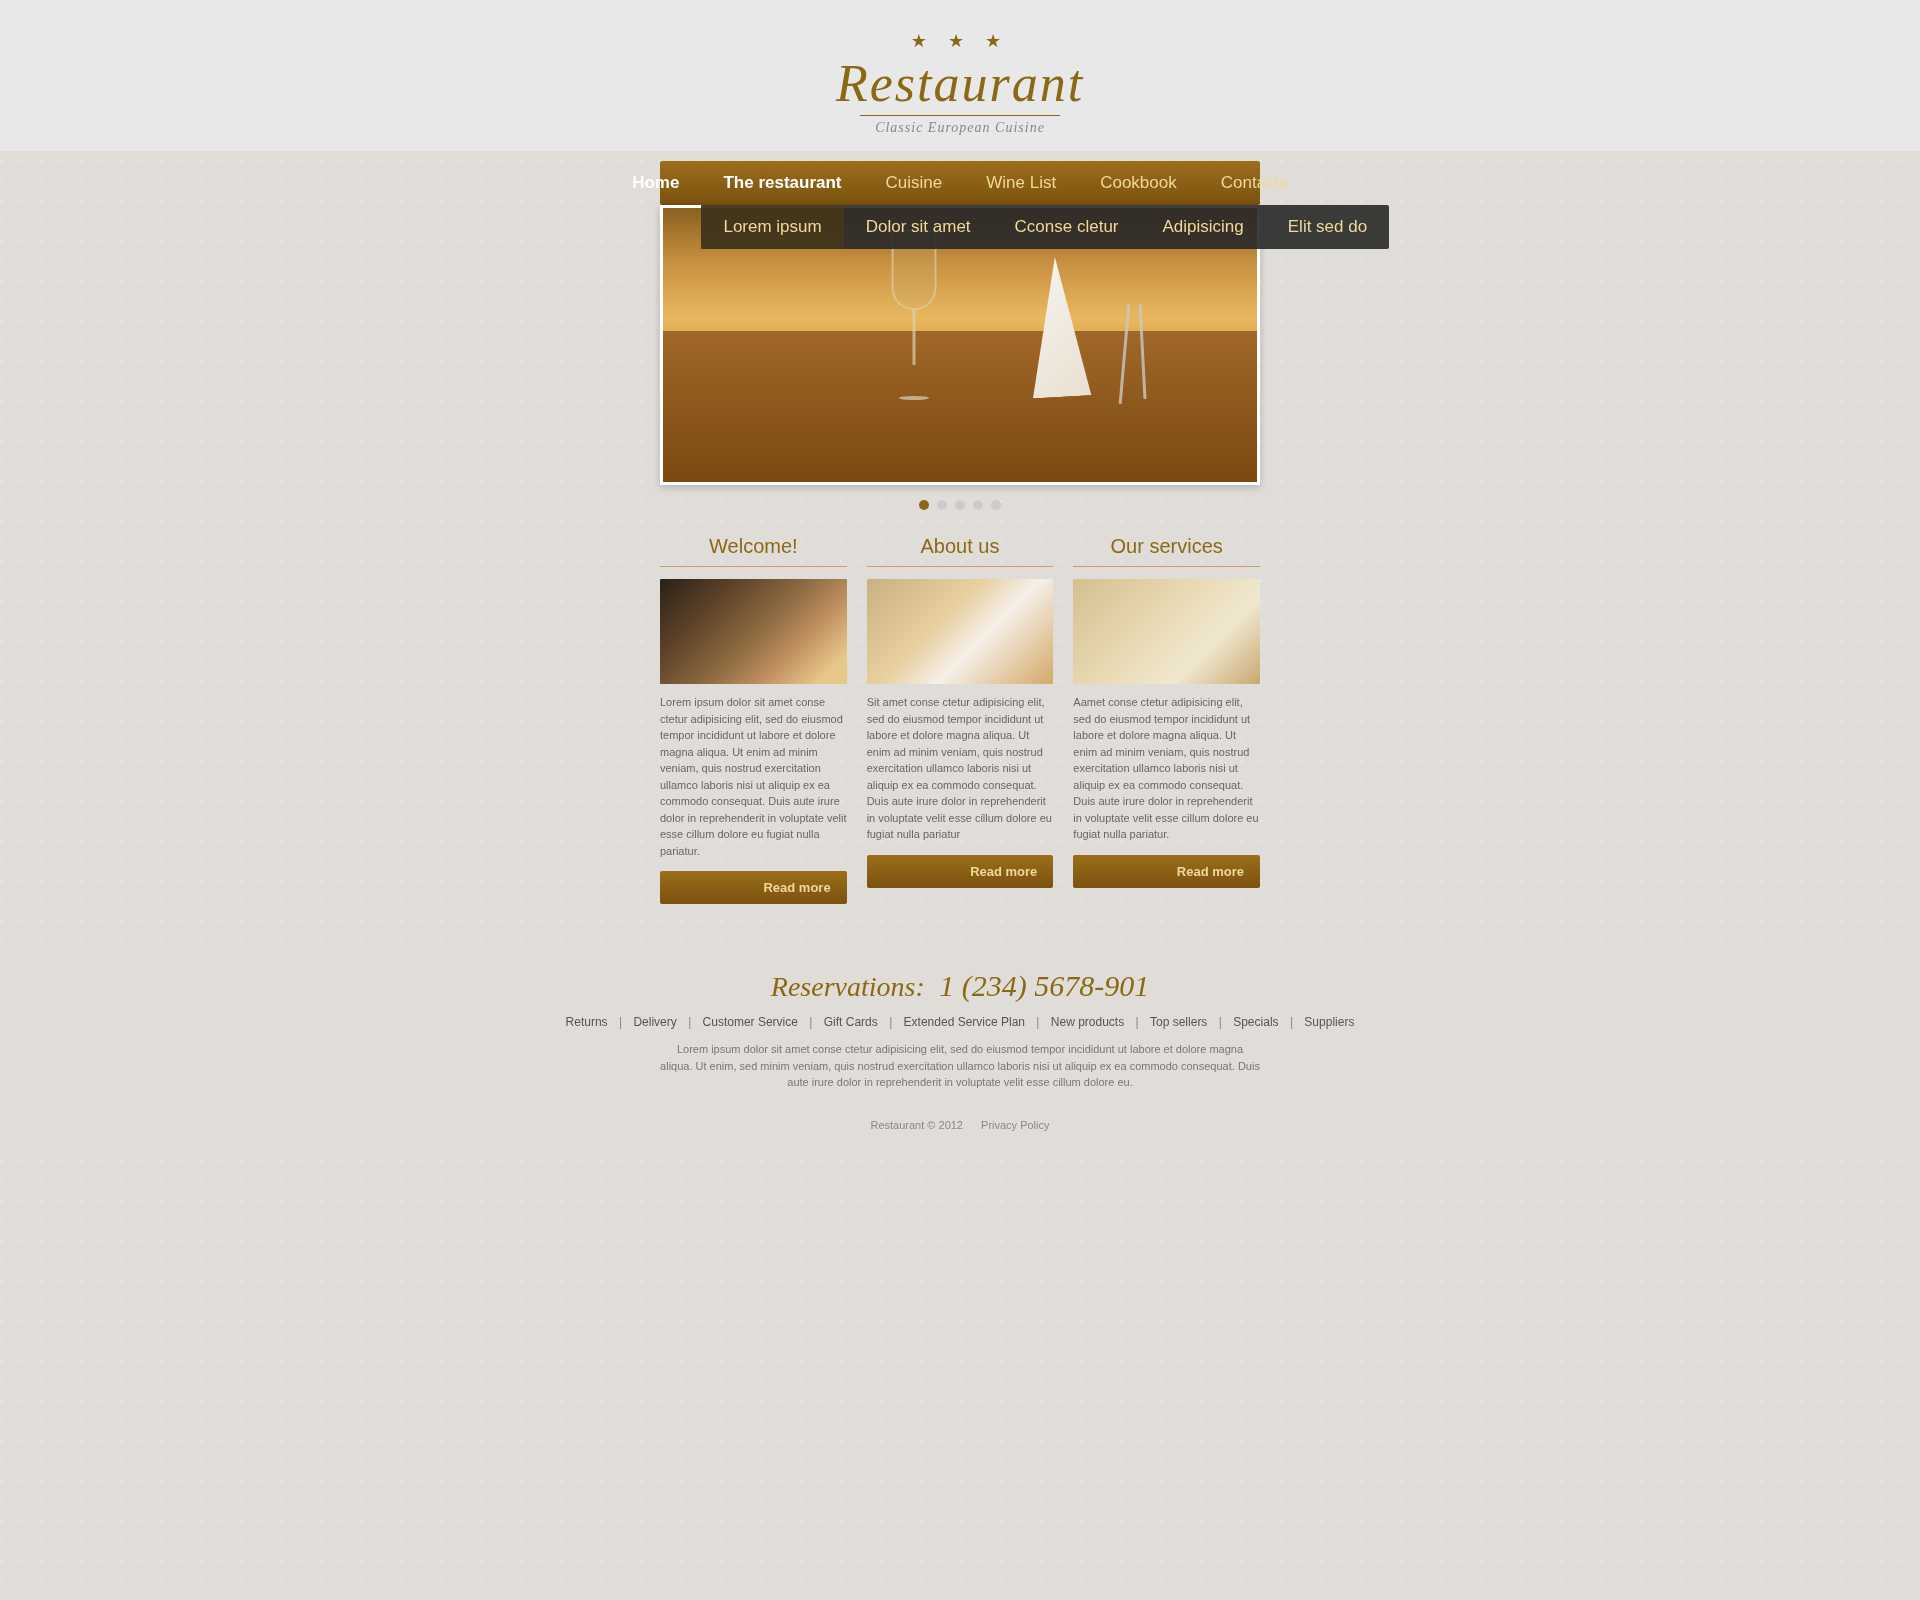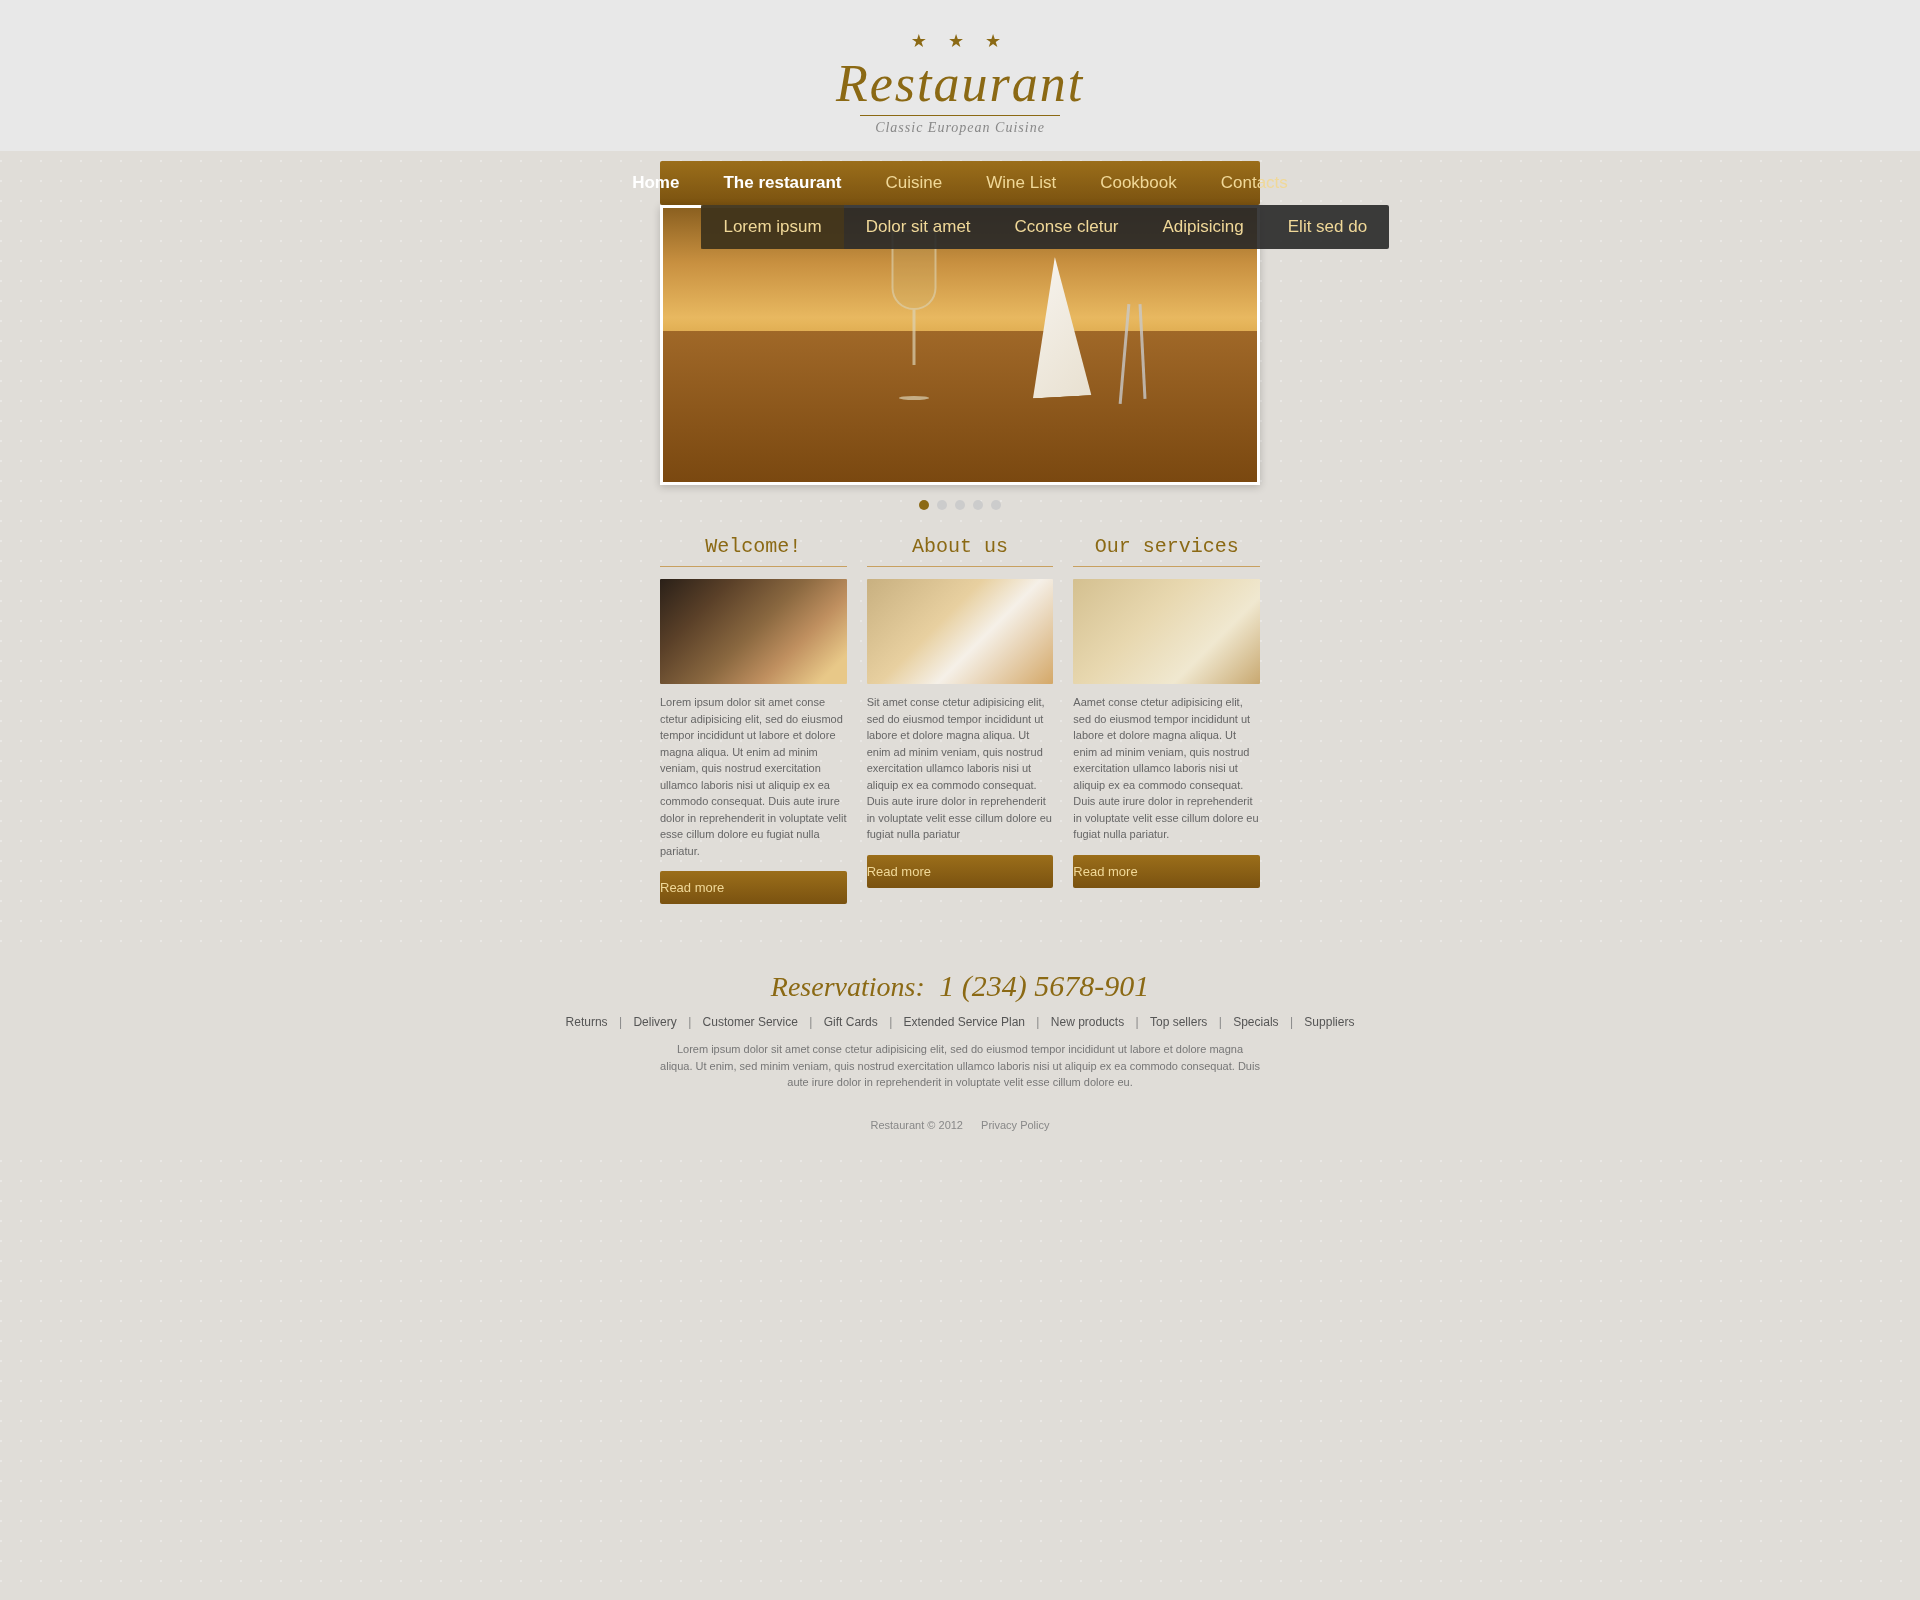--- a/index.html
+++ b/index.html
@@ -150,21 +150,21 @@
     .three-cols {
       display: flex;
       gap: 20px;
       width: 600px;
       margin: 10px auto 0;
     }
     .col {
       flex: 1;
     }
     .col-title {
-      font-family: Liberation Mono, monospace;
+      font-family: Liberation Sans, sans-serif;
       font-size: 20px;
       color: #8B6914;
       text-align: center;
       padding-bottom: 8px;
       border-bottom: 1px solid #c8a060;
       margin-bottom: 12px;
     }
     .col-image {
       width: 100%;
       height: 105px;
@@ -193,29 +193,30 @@
     }
     .col-text {
       font-size: 11px;
       color: #666;
       line-height: 1.5;
       margin-bottom: 12px;
     }
     .read-more-btn {
       display: block;
       width: 100%;
-      padding: 9px 0;
+      padding: 9px 16px;
       background: linear-gradient(to bottom, #9b6e1a, #7a5210);
       color: #f0d898;
-      text-align: left;
+      text-align: right;
       font-size: 13px;
       text-decoration: none;
       border: none;
       cursor: pointer;
       border-radius: 2px;
+      font-weight: bold;
     }
 
     
     .footer-top {
       background: #e0ddd8;
       margin-top: 40px;
       padding: 25px 0 20px;
       text-align: center;
     }
     .reservations-label {

